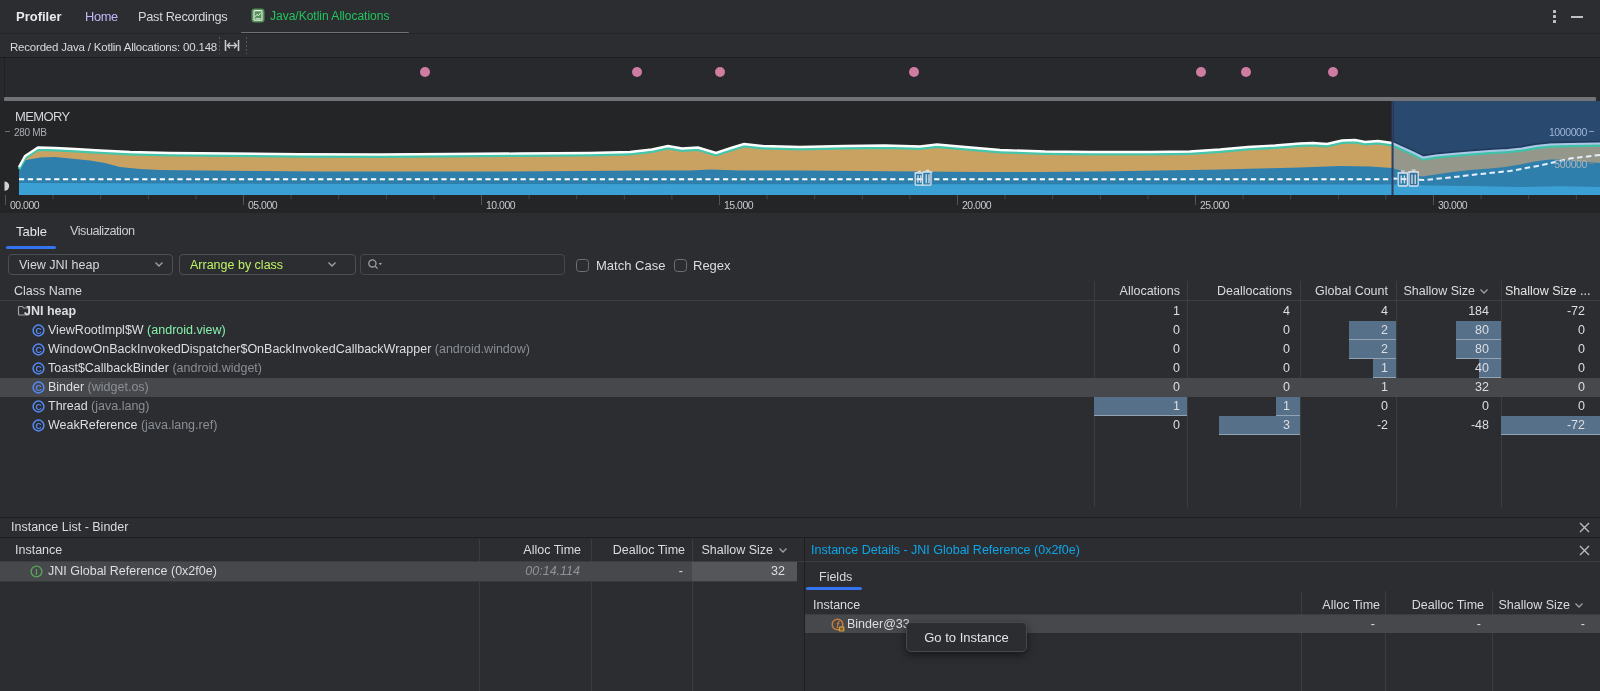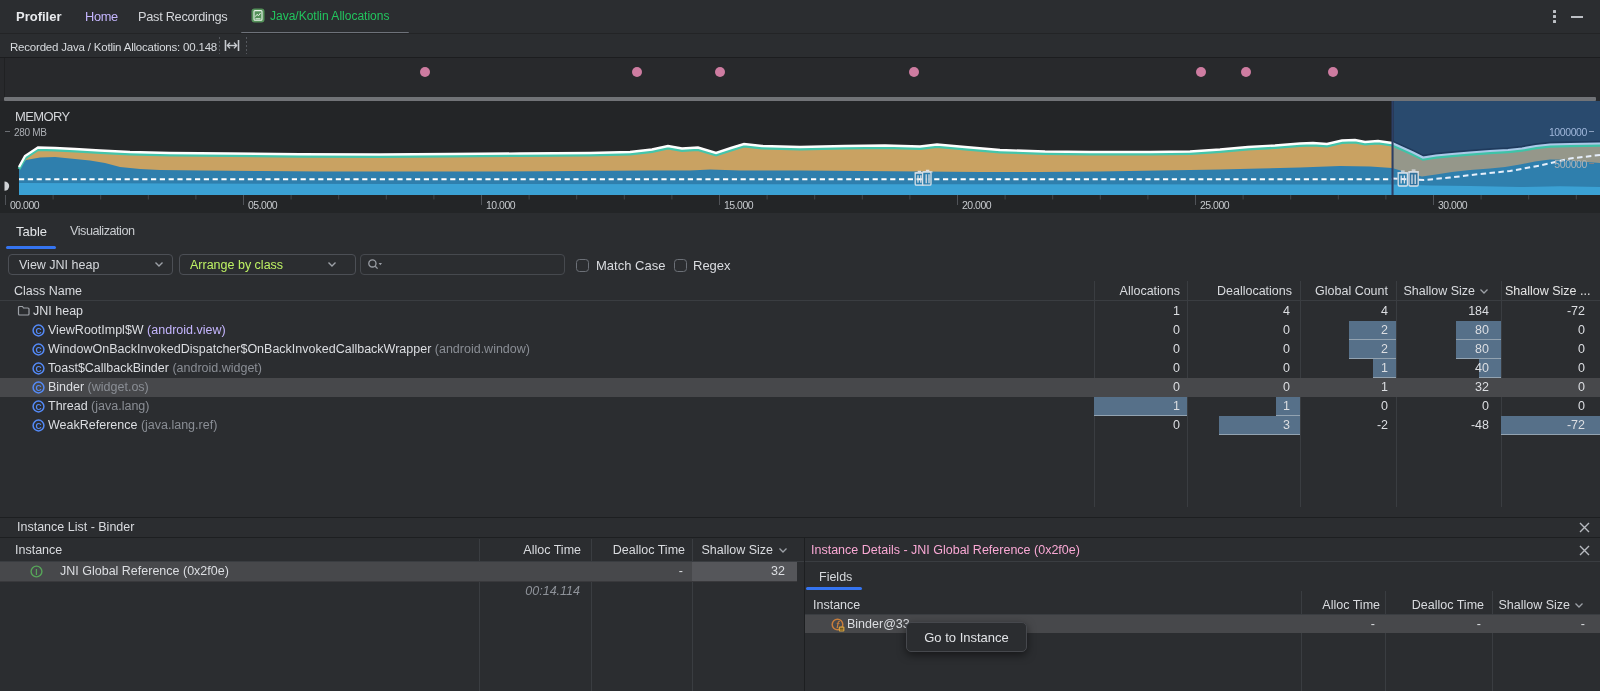--- a/index.html
+++ b/index.html
@@ -209,26 +209,26 @@
 <div class="abs" style="left:1373px;top:359px;width:23px;height:18px;background:#567089;border-bottom:1px solid #93a3b1;"></div>
 <div class="abs" style="left:1479px;top:359px;width:22px;height:18px;background:#567089;border-bottom:1px solid #93a3b1;"></div>
 <div class="abs" style="left:1094px;top:397px;width:93px;height:18px;background:#567089;border-bottom:1px solid #93a3b1;"></div>
 <div class="abs" style="left:1276px;top:397px;width:24px;height:18px;background:#567089;border-bottom:1px solid #93a3b1;"></div>
 <div class="abs" style="left:1219px;top:416px;width:81px;height:18px;background:#567089;border-bottom:1px solid #93a3b1;"></div>
 <div class="abs" style="left:1501px;top:416px;width:99px;height:18px;background:#567089;border-bottom:1px solid #93a3b1;"></div>
 
 <svg class="abs" style="left:17px;top:305px;" width="13" height="11" viewBox="0 0 13 11">
 <path d="M1.5,2.5 a1,1 0 0 1 1,-1 h3 l1,1.5 h4.5 a1,1 0 0 1 1,1 v5 a1,1 0 0 1 -1,1 h-8.5 a1,1 0 0 1 -1,-1 Z" fill="none" stroke="#9da1a7" stroke-width="1.2"></path>
 </svg>
-<div class="txt" style="left:33px;top:304px;font-size:12.5px;color:#dcdee2;">JNI heap</div>
+<div class="txt" style="left:24px;top:304px;font-size:12.5px;color:#dcdee2;font-weight:bold;">JNI heap</div>
 <svg class="abs" style="left:32px;top:324px;" width="13" height="13" viewBox="0 0 13 13">
     <circle cx="6.5" cy="6.5" r="5.4" fill="none" stroke="#548af7" stroke-width="1.5"></circle>
     <text x="6.5" y="9.6" font-size="8.5" font-family="Liberation Sans" font-weight="bold" fill="#548af7" text-anchor="middle">C</text>
   </svg>
-<div class="txt" style="left:48px;top:323px;font-size:12.5px;color:#dcdee2;">ViewRootImpl$W <span style="color:#c4b5fd;text-align:center;">(android.view)</span></div>
+<div class="txt" style="left:48px;top:323px;font-size:12.5px;color:#dcdee2;">ViewRootImpl$W <span style="color:#86efac;text-align:center;">(android.view)</span></div>
 <svg class="abs" style="left:32px;top:343px;" width="13" height="13" viewBox="0 0 13 13">
     <circle cx="6.5" cy="6.5" r="5.4" fill="none" stroke="#548af7" stroke-width="1.5"></circle>
     <text x="6.5" y="9.6" font-size="8.5" font-family="Liberation Sans" font-weight="bold" fill="#548af7" text-anchor="middle">C</text>
   </svg>
 <div class="txt" style="left:48px;top:342px;font-size:12.5px;color:#dcdee2;">WindowOnBackInvokedDispatcher$OnBackInvokedCallbackWrapper <span style="color:#8a8e95;">(android.window)</span></div>
 <svg class="abs" style="left:32px;top:362px;" width="13" height="13" viewBox="0 0 13 13">
     <circle cx="6.5" cy="6.5" r="5.4" fill="none" stroke="#548af7" stroke-width="1.5"></circle>
     <text x="6.5" y="9.6" font-size="8.5" font-family="Liberation Sans" font-weight="bold" fill="#548af7" text-anchor="middle">C</text>
   </svg>
 <div class="txt" style="left:48px;top:361px;font-size:12.5px;color:#dcdee2;">Toast$CallbackBinder <span style="color:#8a8e95;">(android.widget)</span></div>
@@ -278,21 +278,21 @@
 <div class="num" style="left:1300px;top:399px;width:88px;">0</div>
 <div class="num" style="left:1390px;top:399px;width:99px;">0</div>
 <div class="num" style="left:1500px;top:399px;width:85px;">0</div>
 <div class="num" style="left:1100px;top:418px;width:80px;">0</div>
 <div class="num" style="left:1200px;top:418px;width:90px;">3</div>
 <div class="num" style="left:1300px;top:418px;width:88px;">-2</div>
 <div class="num" style="left:1390px;top:418px;width:99px;">-48</div>
 <div class="num" style="left:1500px;top:418px;width:85px;">-72</div>
 
 <div class="abs" style="left:0;top:517px;width:1600px;height:174px;background:#2b2d30;border-top:1px solid #1d1f21;box-sizing:border-box;"></div>
-<div class="txt" style="left:17px;top:520px;font-size:12.5px;color:#d9dbdf;">Instance List - Binder</div>
+<div class="txt" style="left:11px;top:520px;font-size:12.5px;color:#d9dbdf;">Instance List - Binder</div>
 <svg class="abs" style="left:1578px;top:521px;" width="13" height="13" viewBox="0 0 13 13">
     <path d="M2,2 L11,11 M11,2 L2,11" stroke="#b7bac0" stroke-width="1.4"></path>
   </svg>
 <div class="abs" style="left:0;top:537px;width:1600px;height:1px;background:#1d1f21;"></div>
 
 <div class="sep" style="left:479px;top:539px;height:152px;"></div>
 <div class="sep" style="left:591px;top:539px;height:152px;"></div>
 <div class="sep" style="left:692px;top:539px;height:152px;"></div>
 <div class="txt" style="left:15px;top:543px;font-size:12.5px;color:#d9dbdf;">Instance</div>
 <div class="txt r" style="left:491px;top:543px;width:90px;font-size:12.5px;color:#d9dbdf;">Alloc Time</div>
@@ -302,28 +302,28 @@
     <polyline points="1.5,1.5 5,5 8.5,1.5" fill="none" stroke="#9da1a7" stroke-width="1.3"></polyline>
   </svg>
 <div class="abs" style="left:0;top:561px;width:1600px;height:1px;background:#3a3d41;"></div>
 <div class="abs" style="left:0;top:562px;width:797px;height:19px;background:#47484b;"></div>
 <div class="abs" style="left:692px;top:562px;width:105px;height:19px;background:#55565a;"></div>
 <div class="abs" style="left:0;top:581px;width:797px;height:1px;background:#39393c;"></div>
 <svg class="abs" style="left:30px;top:565px;" width="13" height="13" viewBox="0 0 13 13">
     <circle cx="6.5" cy="6.5" r="5.4" fill="none" stroke="#57a559" stroke-width="1.4"></circle>
     <text x="6.5" y="9.6" font-size="8.5" font-family="Liberation Sans" font-weight="bold" fill="#57a559" text-anchor="middle">I</text>
   </svg>
-<div class="txt" style="left:48px;top:564px;font-size:12.5px;color:#dcdee2;margin-left:12px;">JNI Global Reference (0x2f0e)</div>
-<div class="txt r" style="left:491px;top:564px;width:89px;font-size:12.5px;color:#8e9299;font-style:italic;margin-top:20px;">00:14.114</div>
+<div class="txt" style="left:48px;top:564px;font-size:12.5px;color:#dcdee2;">JNI Global Reference (0x2f0e)</div>
+<div class="txt r" style="left:491px;top:564px;width:89px;font-size:12.5px;color:#8e9299;font-style:italic;">00:14.114</div>
 <div class="txt r" style="left:595px;top:564px;width:88px;font-size:12.5px;color:#dcdee2;">-</div>
 <div class="txt r" style="left:697px;top:564px;width:88px;font-size:12.5px;color:#dcdee2;">32</div>
 
 <div class="abs" style="left:804px;top:537px;width:1px;height:154px;background:#1d1f21;"></div>
 
-<div class="txt" style="left:811px;top:543px;font-size:12.5px;color:#f9a8d4;">Instance Details - JNI Global Reference (0x2f0e)</div>
+<div class="txt" style="left:811px;top:543px;font-size:12.5px;color:#0ea5e9;">Instance Details - JNI Global Reference (0x2f0e)</div>
 <svg class="abs" style="left:1578px;top:544px;" width="13" height="13" viewBox="0 0 13 13">
     <path d="M2,2 L11,11 M11,2 L2,11" stroke="#b7bac0" stroke-width="1.4"></path>
   </svg>
 <div class="txt" style="left:819px;top:570px;font-size:12.5px;color:#d6d9dd;">Fields</div>
 <div class="abs" style="left:806px;top:587px;width:56px;height:3px;background:#3574f0;border-radius:2px;"></div>
 <div class="sep" style="left:1301px;top:591px;height:100px;"></div>
 <div class="sep" style="left:1385px;top:591px;height:100px;"></div>
 <div class="sep" style="left:1492px;top:591px;height:100px;"></div>
 <div class="txt" style="left:813px;top:598px;font-size:12.5px;color:#d9dbdf;">Instance</div>
 <div class="txt r" style="left:1290px;top:598px;width:90px;font-size:12.5px;color:#d9dbdf;">Alloc Time</div>

